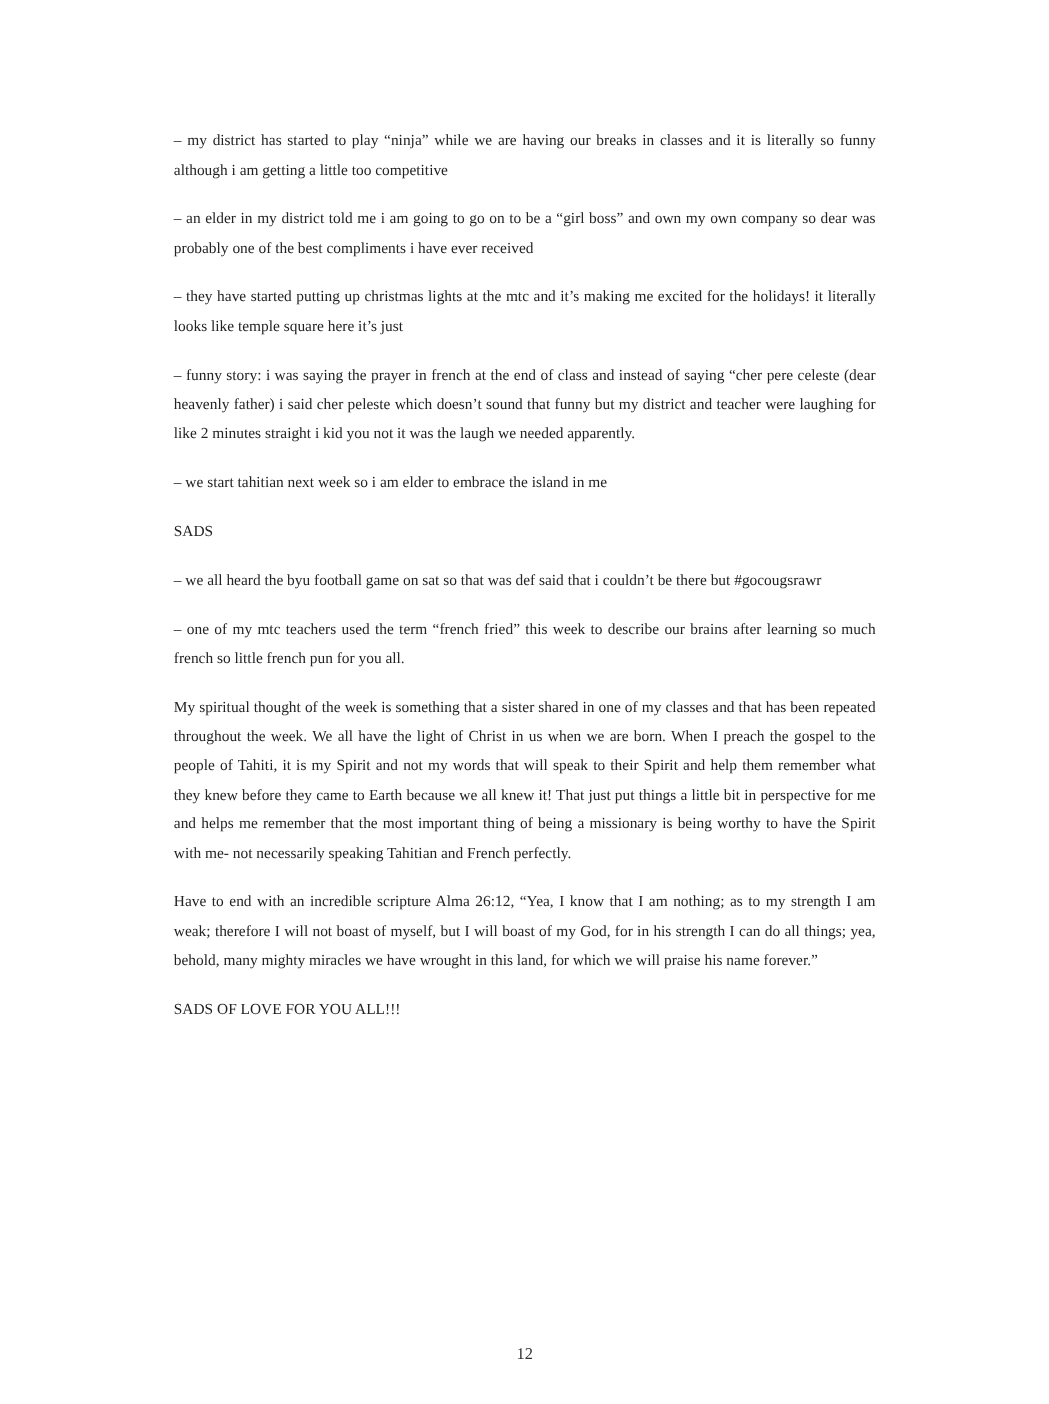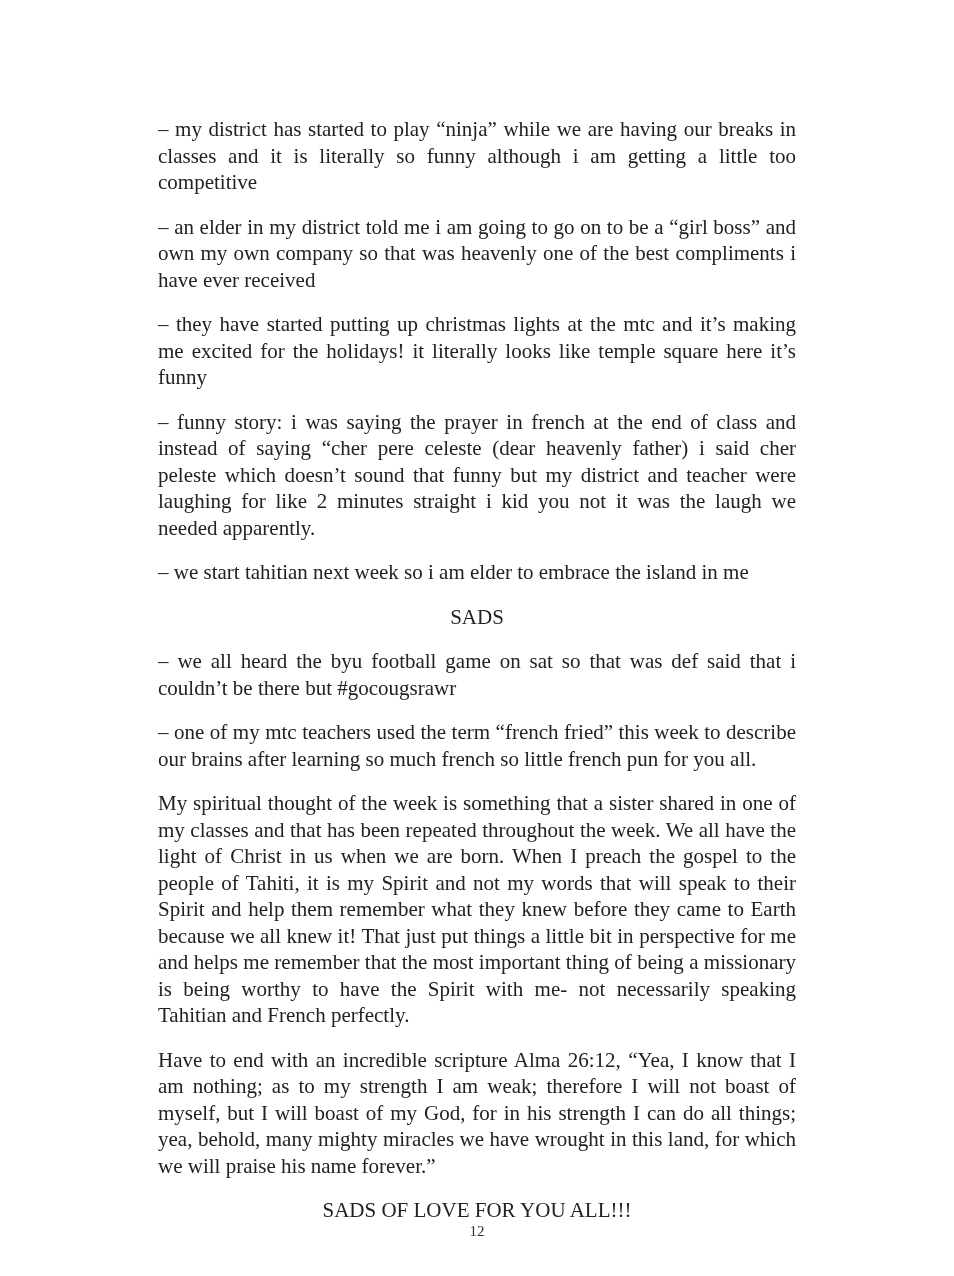--- a/index.html
+++ b/index.html
@@ -17,47 +17,47 @@
     overflow: hidden;
   }
   .content {
     position: absolute;
     left: 158px;
     top: 116px;
     width: 638px;
   }
   .content p {
     margin: 0 0 18px 0;
-    font-size: 21px;
+    font-size: 14px;
     line-height: 26.5px;
     text-align: justify;
     text-justify: inter-word;
   }
   .content p.heading {
-    text-align: center;
+    text-align: left;
   }
   .page-number {
     position: absolute;
     left: 0;
     bottom: 36px;
     width: 100%;
     text-align: center;
     font-size: 15px;
     line-height: 18px;
     color: #333333;
   }
 </style>
 </head>
 <body>
 
 <div class="page">
   <div class="content">
     <p>– my district has started to play “ninja” while we are having our breaks in classes and it is literally so funny although i am getting a little too competitive</p>
-    <p>– an elder in my district told me i am going to go on to be a “girl boss” and own my own company so that was heavenly one of the best compliments i have ever received</p>
-    <p>– they have started putting up christmas lights at the mtc and it’s making me excited for the holidays! it literally looks like temple square here it’s funny</p>
+    <p>– an elder in my district told me i am going to go on to be a “girl boss” and own my own company so dear was probably one of the best compliments i have ever received</p>
+    <p>– they have started putting up christmas lights at the mtc and it’s making me excited for the holidays! it literally looks like temple square here it’s just</p>
     <p>– funny story: i was saying the prayer in french at the end of class and instead of saying “cher pere celeste (dear heavenly father) i said cher peleste which doesn’t sound that funny but my district and teacher were laughing for like 2 minutes straight i kid you not it was the laugh we needed apparently.</p>
     <p>– we start tahitian next week so i am elder to embrace the island in me</p>
     <p class="heading">SADS</p>
     <p>– we all heard the byu football game on sat so that was def said that i couldn’t be there but #gocougsrawr</p>
     <p>– one of my mtc teachers used the term “french fried” this week to describe our brains after learning so much french so little french pun for you all.</p>
     <p>My spiritual thought of the week is something that a sister shared in one of my classes and that has been repeated throughout the week. We all have the light of Christ in us when we are born. When I preach the gospel to the people of Tahiti, it is my Spirit and not my words that will speak to their Spirit and help them remember what they knew before they came to Earth because we all knew it! That just put things a little bit in perspective for me and helps me remember that the most important thing of being a missionary is being worthy to have the Spirit with me- not necessarily speaking Tahitian and French perfectly.</p>
     <p>Have to end with an incredible scripture Alma 26:12, “Yea, I know that I am nothing; as to my strength I am weak; therefore I will not boast of myself, but I will boast of my God, for in his strength I can do all things; yea, behold, many mighty miracles we have wrought in this land, for which we will praise his name forever.”</p>
     <p class="heading">SADS OF LOVE FOR YOU ALL!!!</p>
   </div>
   <div class="page-number">12</div>

